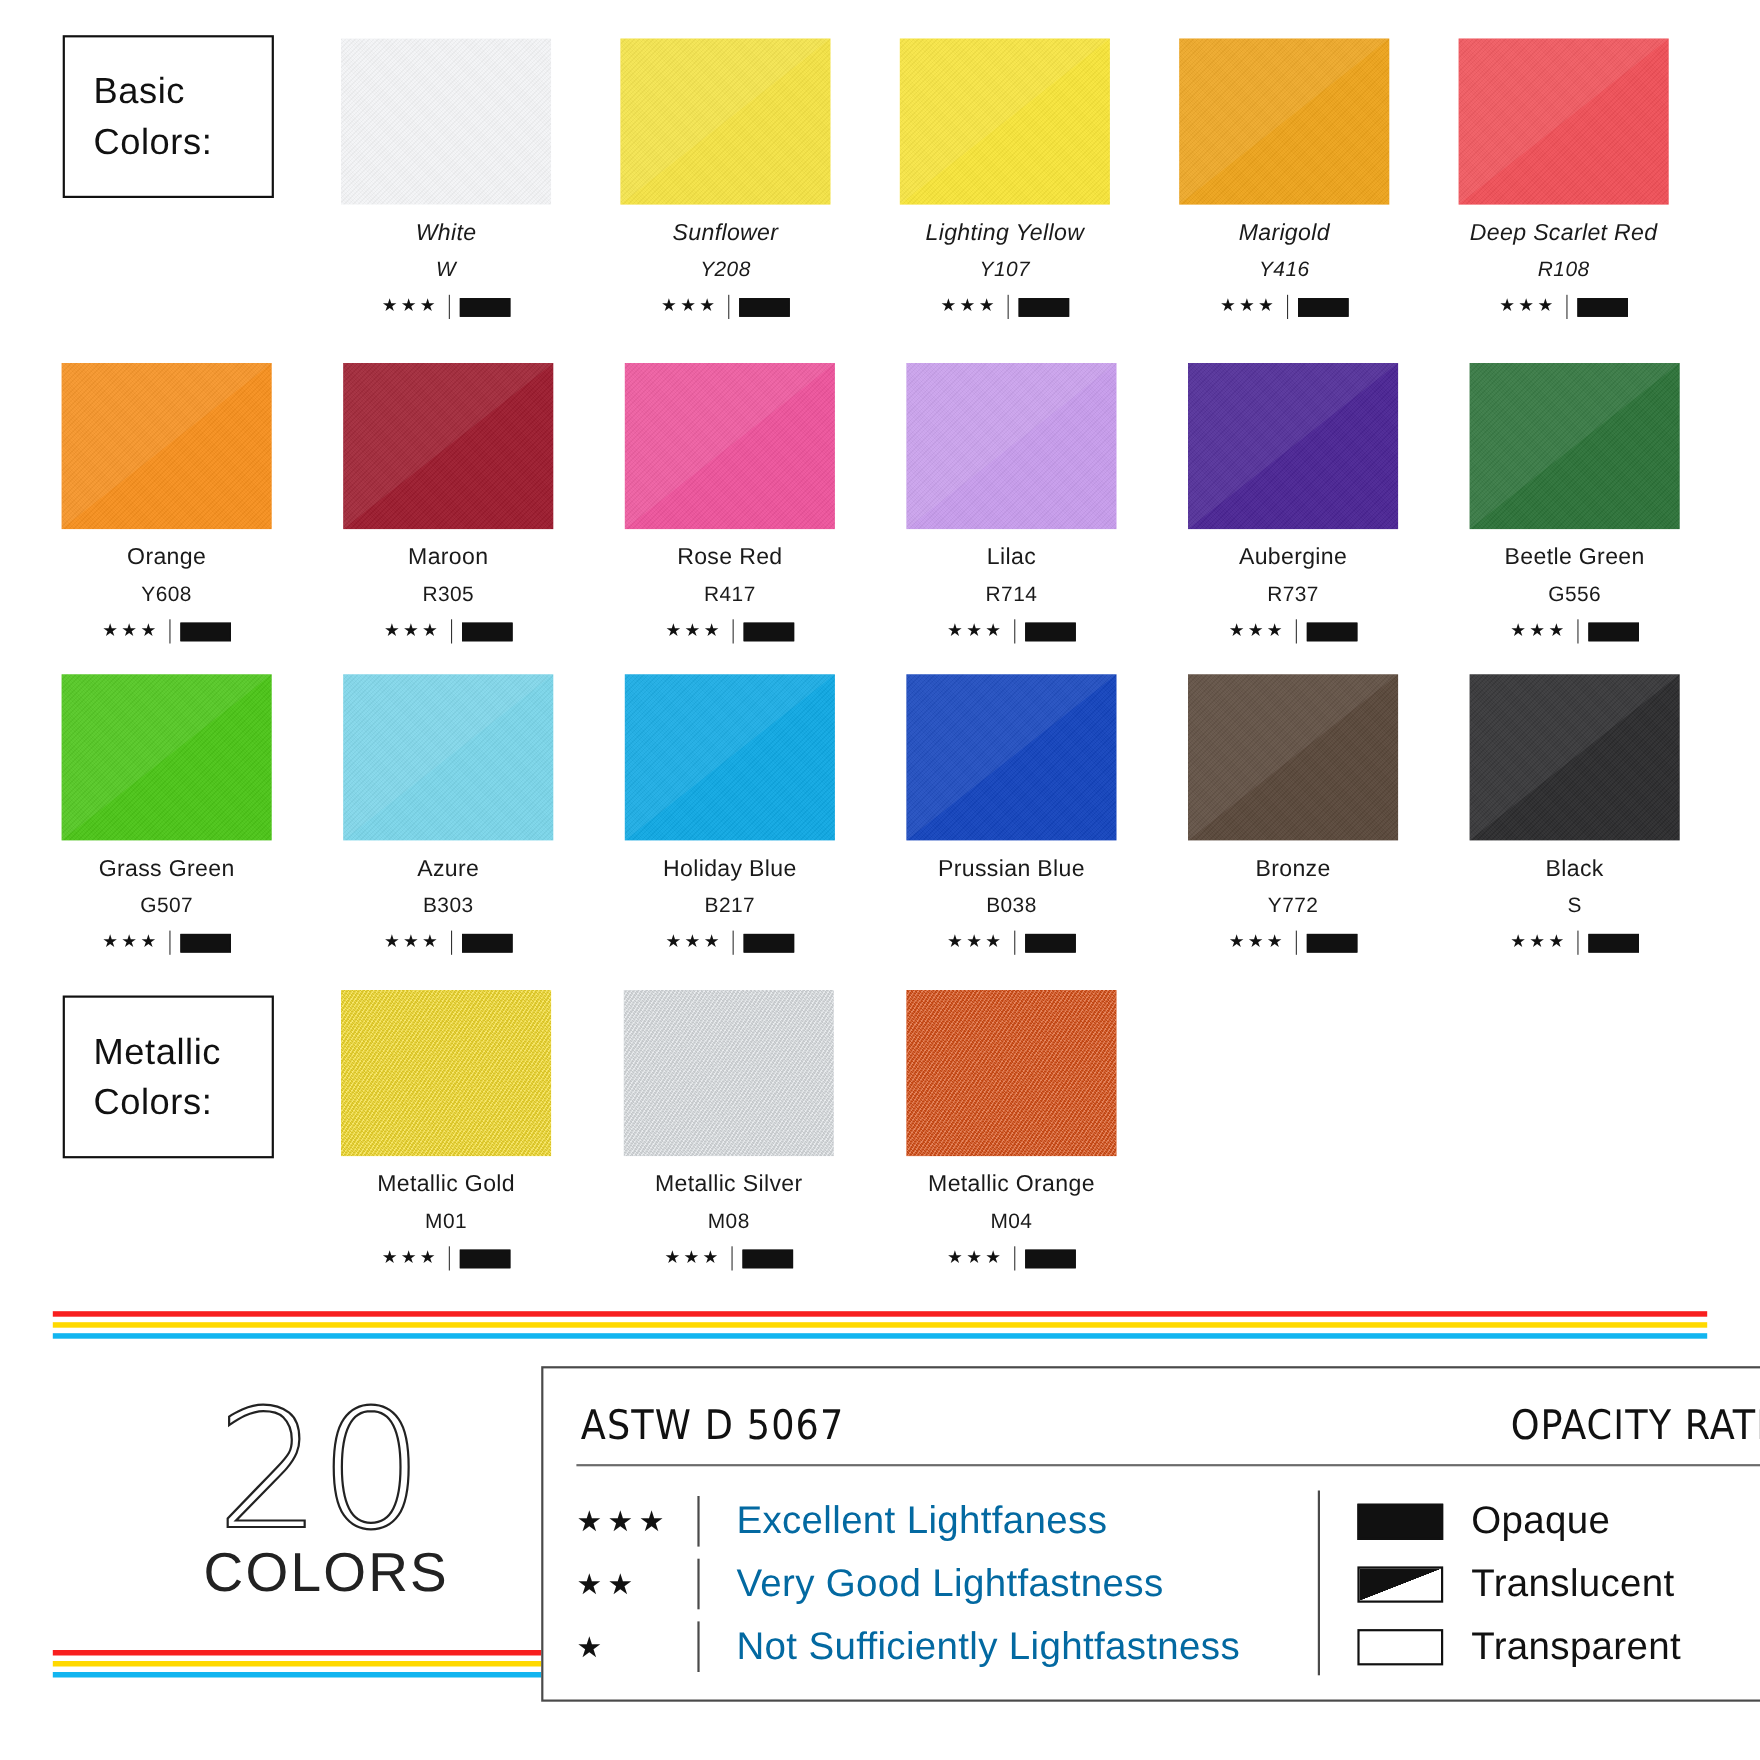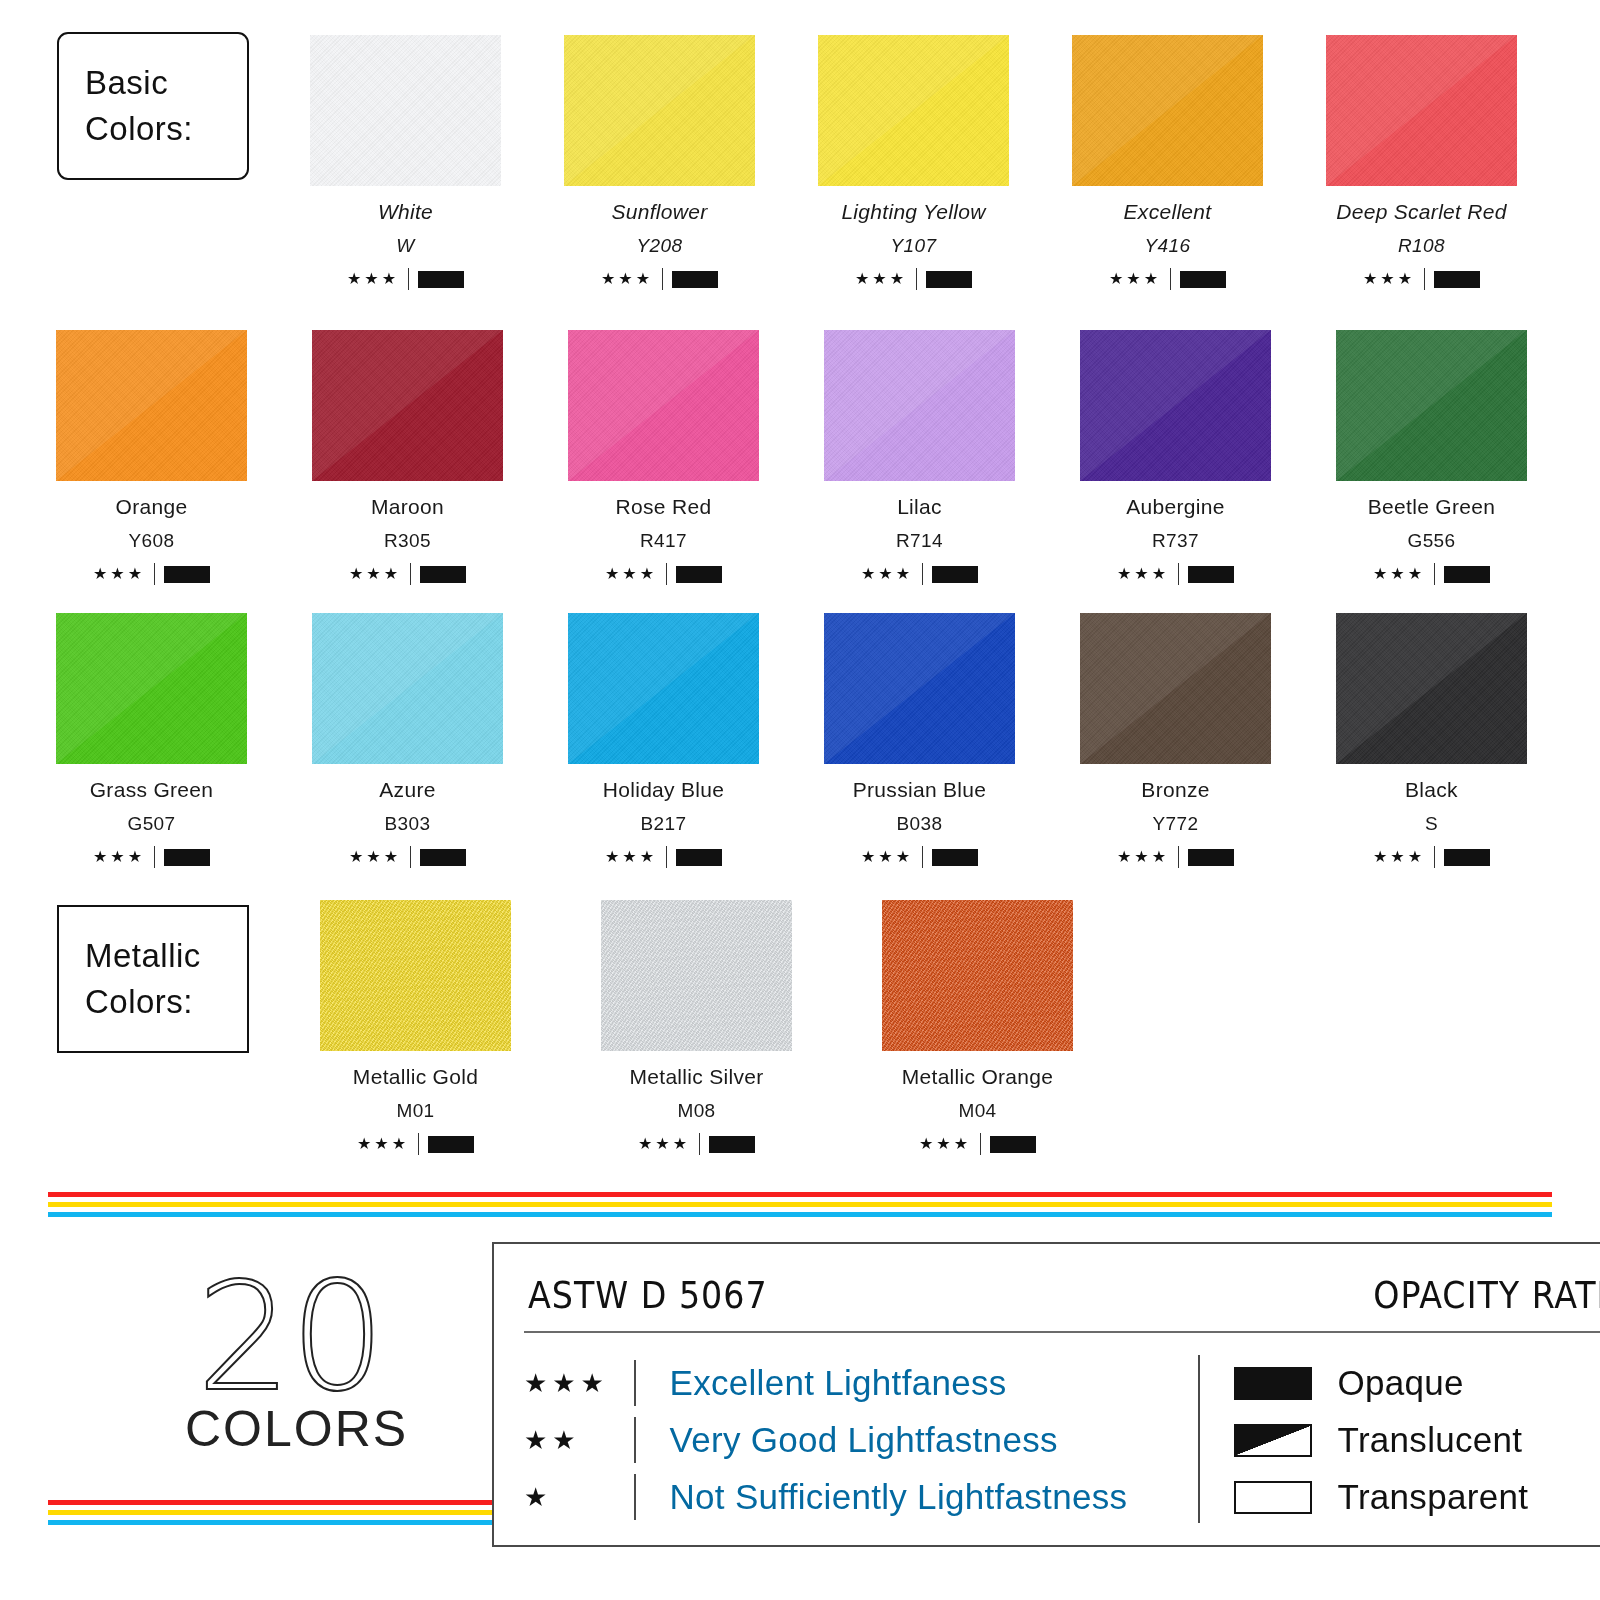--- a/index.html
+++ b/index.html
@@ -126,21 +126,21 @@
   }
   .op-sq.tl{background:linear-gradient(to bottom right,#111 0 50%,#fff 50.5% 100%);}
   .op-sq.tp{background:#fff;}
   .op-text{font-size:35px;color:#111;letter-spacing:.3px;white-space:nowrap;}
 </style>
 </head>
 <body>
 
 <div class="sheet">
 
-  <div class="seclabel" style="left:57px;top:32px;width:192px;height:148px;border-radius:11px;">
+  <div class="seclabel" style="left:57px;top:32px;width:192px;height:148px;">
     <span>Basic</span>
     <span>Colors:</span>
   </div>
 
   <div class="seclabel" style="left:57px;top:905px;width:192px;height:148px;">
     <span>Metallic</span>
     <span>Colors:</span>
   </div>
 
   <div id="rows-host">
@@ -182,21 +182,21 @@
             <span class="stars">★★★</span>
             <span class="divider"></span>
             <span class="opbar"></span>
           </div>
         </div>
         <div class="cell">
           <div class="swatch" style="width: 191px; height: 151px; background: rgb(237, 163, 27);">
             <div class="tri"></div>
             <div class="grain"></div>
           </div>
-          <div class="cname">Excellent</div>
+          <div class="cname">Marigold</div>
           <div class="ccode">Y416</div>
           <div class="meta">
             <span class="stars">★★★</span>
             <span class="divider"></span>
             <span class="opbar"></span>
           </div>
         </div>
         <div class="cell">
           <div class="swatch" style="width: 191px; height: 151px; background: rgb(240, 80, 88);">
             <div class="tri"></div>
@@ -364,21 +364,21 @@
           </div>
           <div class="cname">Black</div>
           <div class="ccode">S</div>
           <div class="meta">
             <span class="stars">★★★</span>
             <span class="divider"></span>
             <span class="opbar"></span>
           </div>
         </div>
       </div>
-      <div class="row" style="left: 320px; top: 900px; gap: 90px;">
+      <div class="row" style="left: 310px; top: 900px; gap: 66px;">
         <div class="cell">
           <div class="swatch metal" style="width: 191px; height: 151px; background: rgb(245, 221, 42);">
             <div class="grain"></div>
           </div>
           <div class="cname">Metallic Gold</div>
           <div class="ccode">M01</div>
           <div class="meta">
             <span class="stars">★★★</span>
             <span class="divider"></span>
             <span class="opbar"></span>

